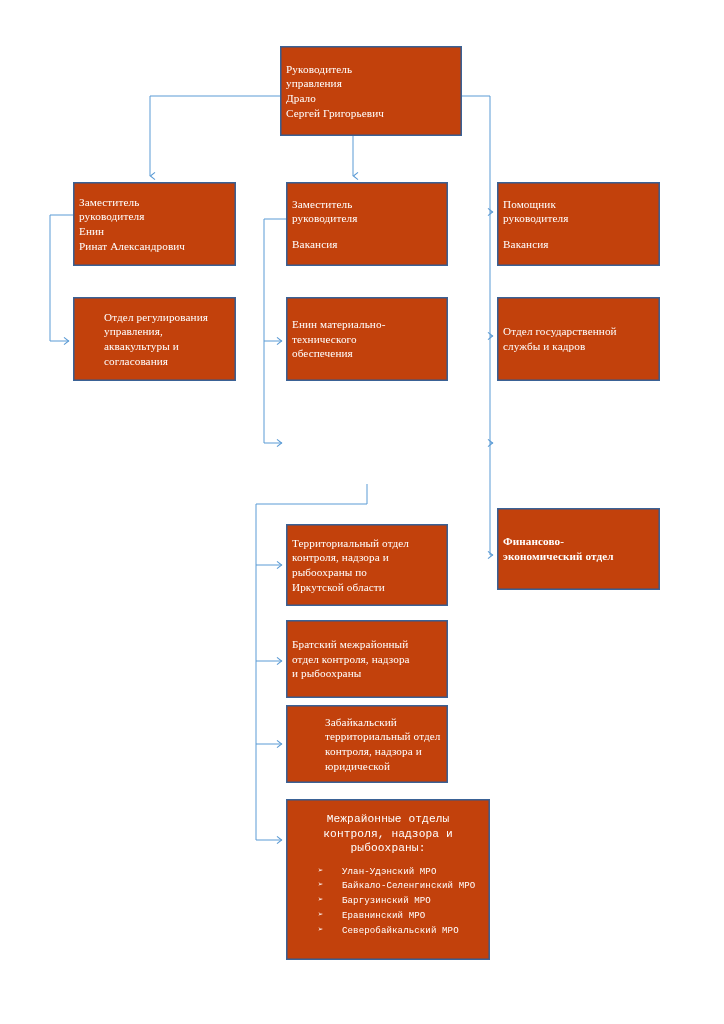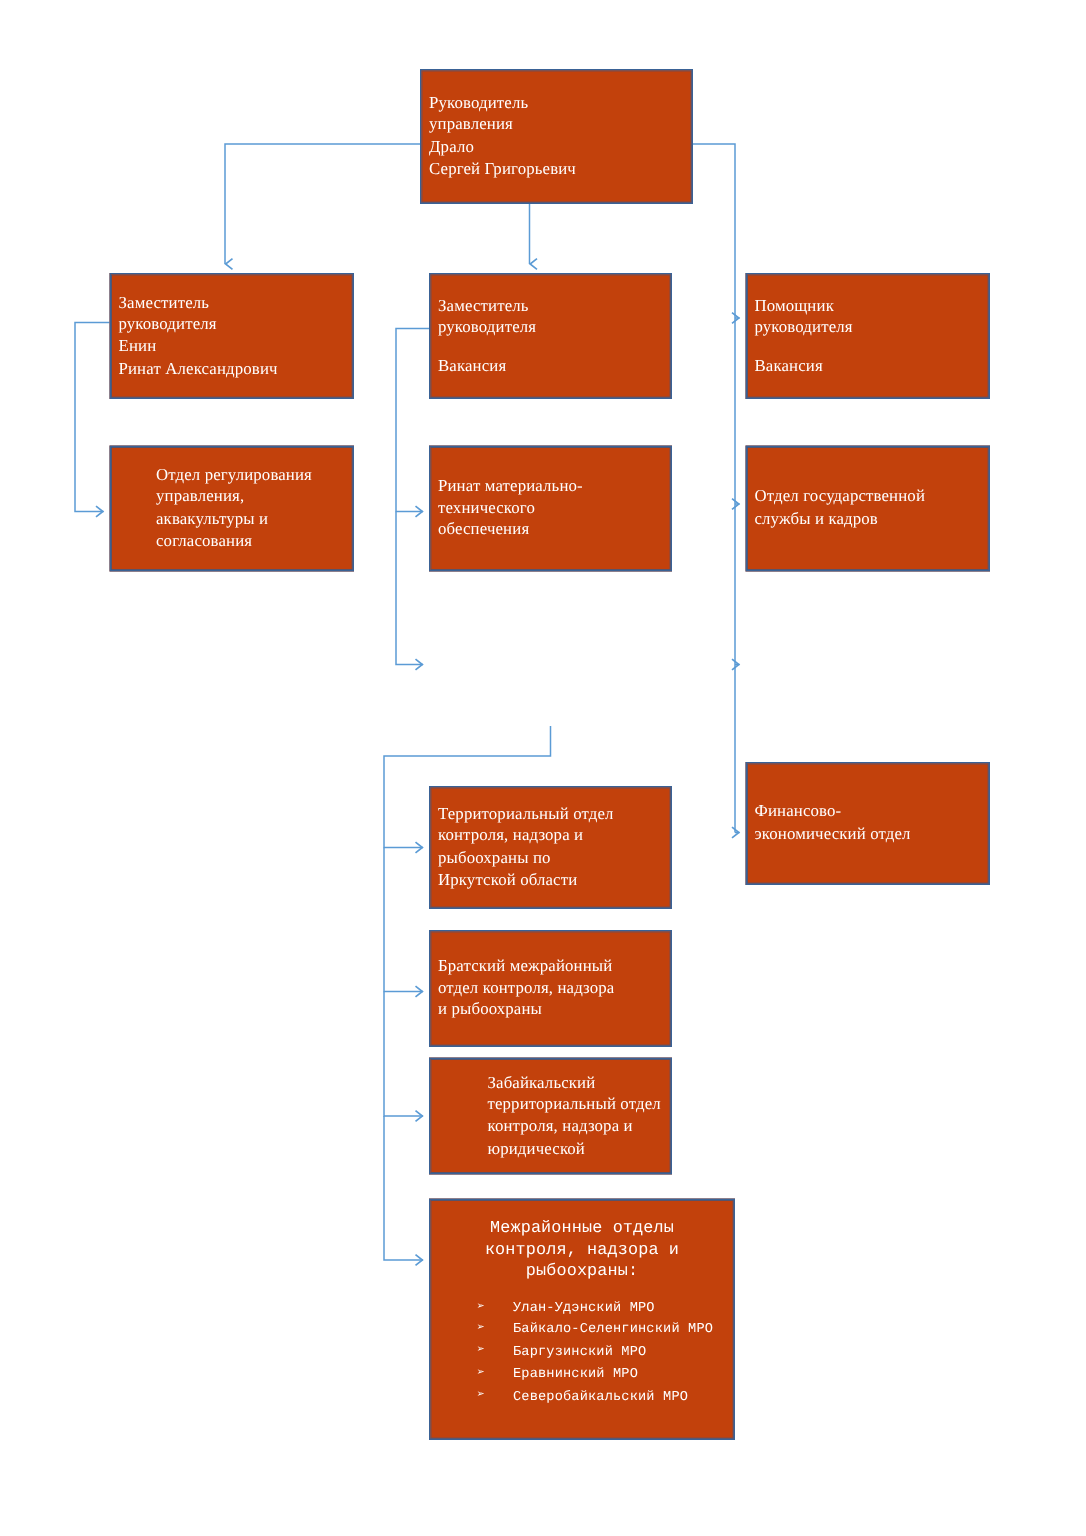--- a/index.html
+++ b/index.html
@@ -152,33 +152,33 @@
   </div>
 
   <div class="node" style="left:73px; top:297px; width:163px; height:84px;padding-left:30px;">
     <span class="line">Отдел регулирования</span>
     <span class="line">управления,</span>
     <span class="line">аквакультуры и</span>
     <span class="line">согласования</span>
   </div>
 
   <div class="node" style="left:286px; top:297px; width:162px; height:84px;">
-    <span class="line">Ринат материально-</span>
+    <span class="line">Енин материально-</span>
     <span class="line">технического</span>
     <span class="line">обеспечения</span>
   </div>
 
   <div class="node" style="left:497px; top:297px; width:163px; height:84px;">
     <span class="line">Отдел государственной</span>
     <span class="line">службы и кадров</span>
   </div>
 
 
 
-  <div class="node" style="left:497px; top:508px; width:163px; height:82px;">
+  <div class="node" style="left:497px; top:508px; width:163px; height:82px;font-weight:bold;">
     <span class="line">Финансово-</span>
     <span class="line">экономический отдел</span>
   </div>
 
   <div class="node" style="left:286px; top:524px; width:162px; height:82px;">
     <span class="line">Территориальный отдел</span>
     <span class="line">контроля, надзора и</span>
     <span class="line">рыбоохраны  по</span>
     <span class="line">Иркутской области</span>
   </div>

